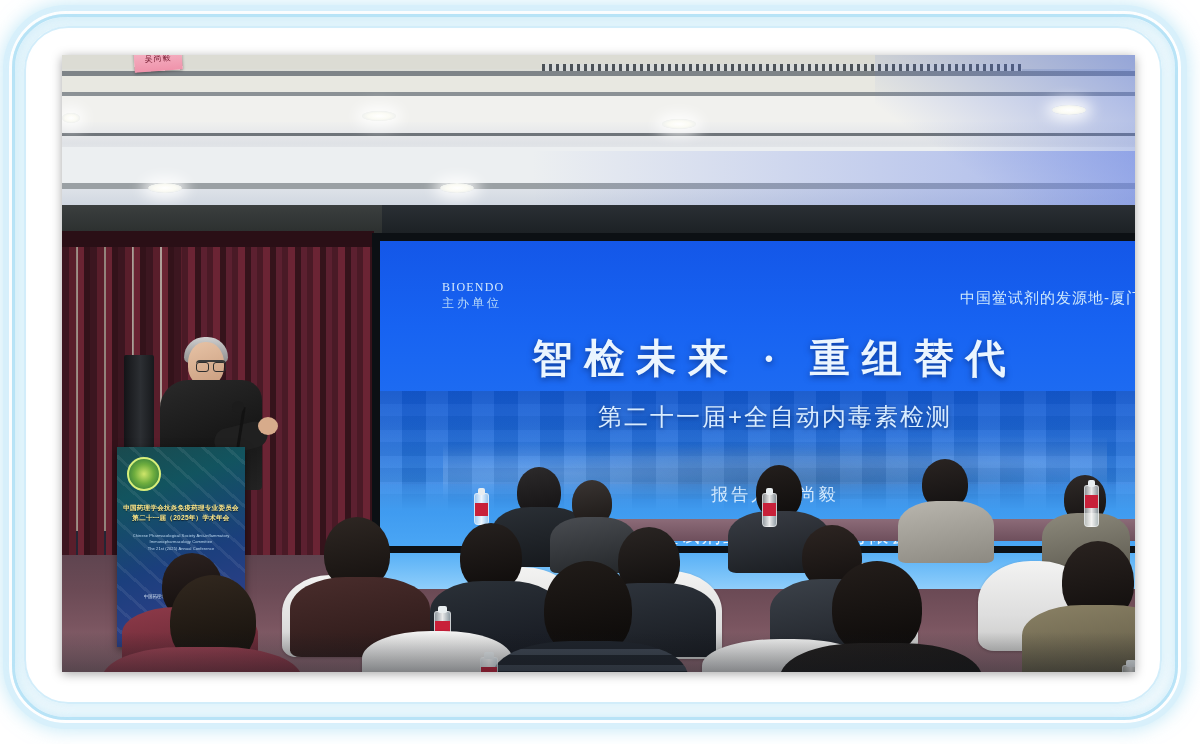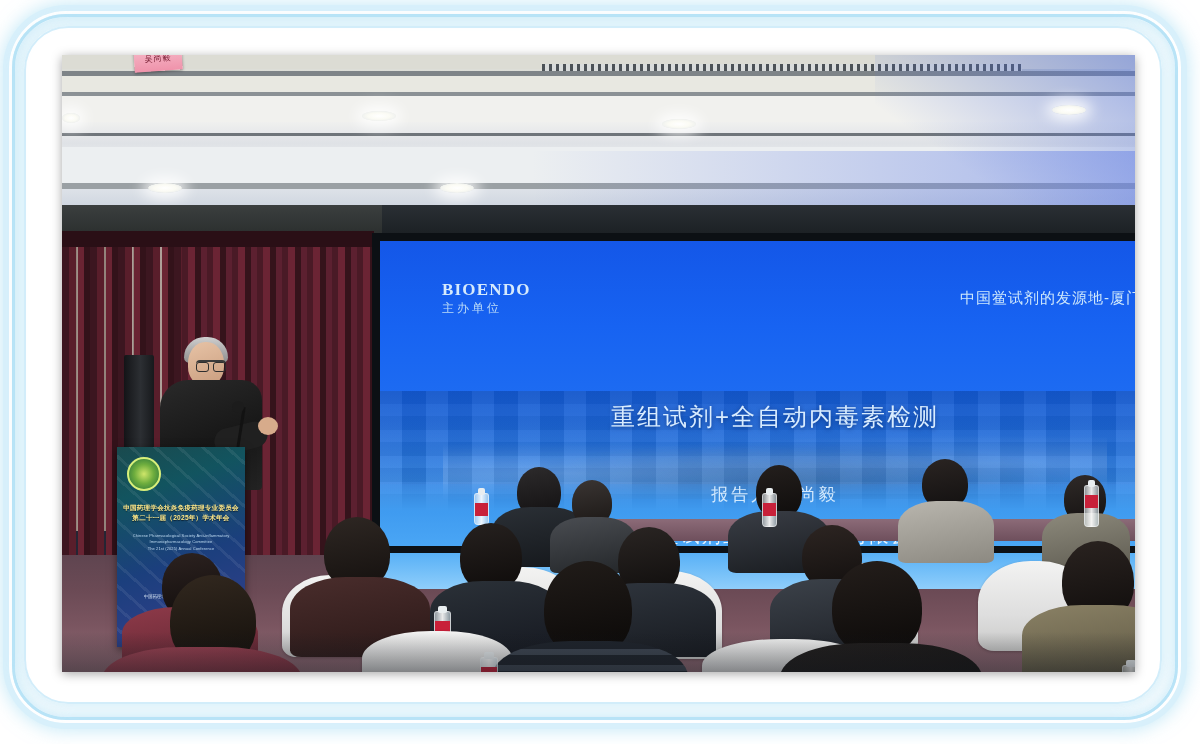--- a/index.html
+++ b/index.html
@@ -95,21 +95,21 @@
     opacity:.92;}
   .slide-photo:after{content:"";position:absolute;left:8%;top:28%;width:84%;height:42%;
     background:
       radial-gradient(ellipse at 18% 60%,rgba(255,255,255,.22),transparent 55%),
       radial-gradient(ellipse at 52% 70%,rgba(0,0,0,.22),transparent 58%),
       radial-gradient(ellipse at 82% 45%,rgba(255,255,255,.18),transparent 55%);}
   .slide-bottom{position:absolute;left:0;bottom:0;width:100%;height:62px;
     background:linear-gradient(180deg,rgba(60,150,240,.2),#3f9bf0 45%,#4aa6f5);}
 
   .logo{position:absolute;left:62px;top:40px;color:#cfe6fb;line-height:1;}
-  .logo-en{font-size:17px;font-weight:bold;letter-spacing:1.2px;
+  .logo-en{font-size:12px;font-weight:normal;letter-spacing:1.2px;
     font-family:"Liberation Serif","DejaVu Serif",serif;color:#d6eafc;}
   .logo-cn{font-size:12px;letter-spacing:3px;margin-top:4px;color:#bcdcf7;}
 
   .tagline{position:absolute;right:28px;top:48px;font-size:15px;color:#cfe8fb;
     letter-spacing:1px;}
 
   .slide-title{position:absolute;left:0;right:0;top:90px;text-align:center;
     font-family:"Liberation Serif","DejaVu Serif",serif;
     font-size:40px;font-weight:bold;letter-spacing:12px;color:#eaf5ff;
     text-shadow:0 2px 6px rgba(0,20,70,.55);}
@@ -237,21 +237,22 @@
     <div class="screen">
       <div class="slide-photo"></div>
       <div class="slide-bottom"></div>
 
       <div class="logo">
         <div class="logo-en">BIOENDO</div>
         <div class="logo-cn">主办单位</div>
       </div>
 
       <div class="tagline">中国鲎试剂的发源地-厦门</div>
-      <div class="slide-sub">重组试剂+全自动内毒素检测</div>
+      <div class="slide-title">智检未来 · 重组替代</div>
+      <div class="slide-sub">第二十一届+全自动内毒素检测</div>
       <div class="slide-speaker">报告人  吴尚毅</div>
       <div class="slide-company">厦门鲎试剂生物科技股份有限公司</div>
 
     </div>
     <div class="stagedark"></div>
     <div class="stagefront"></div>
 
     <div class="pres-hair"></div>
     <div class="pres-head"></div>
     <div class="pres-glass"></div>

